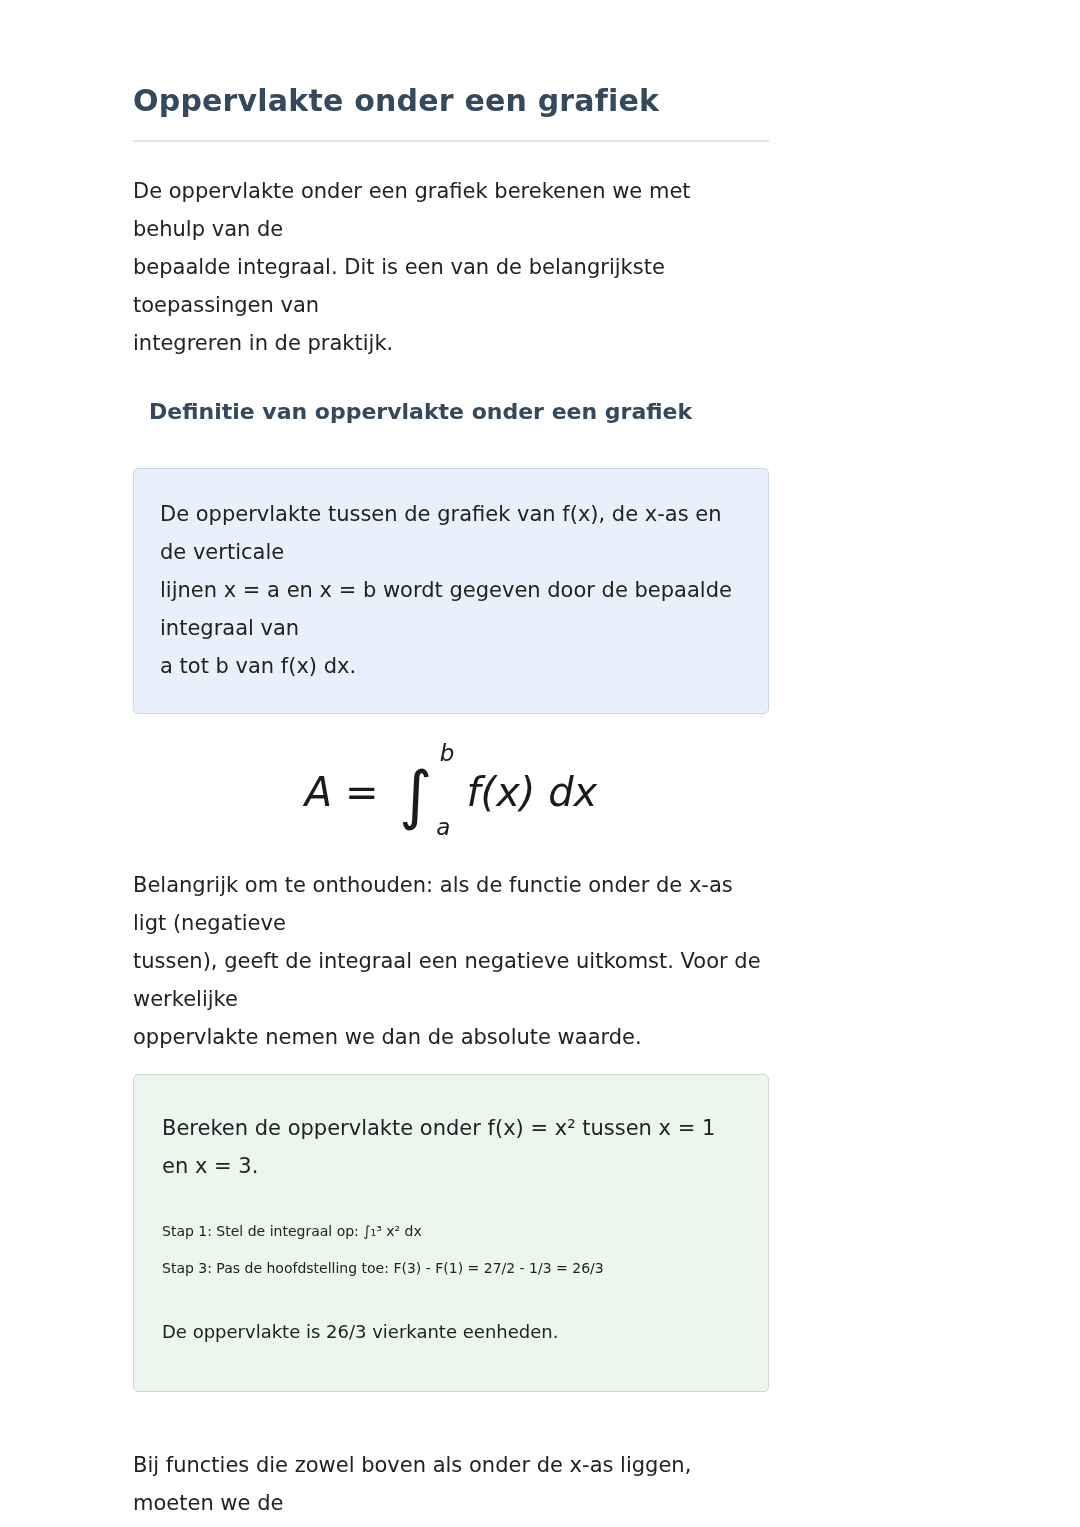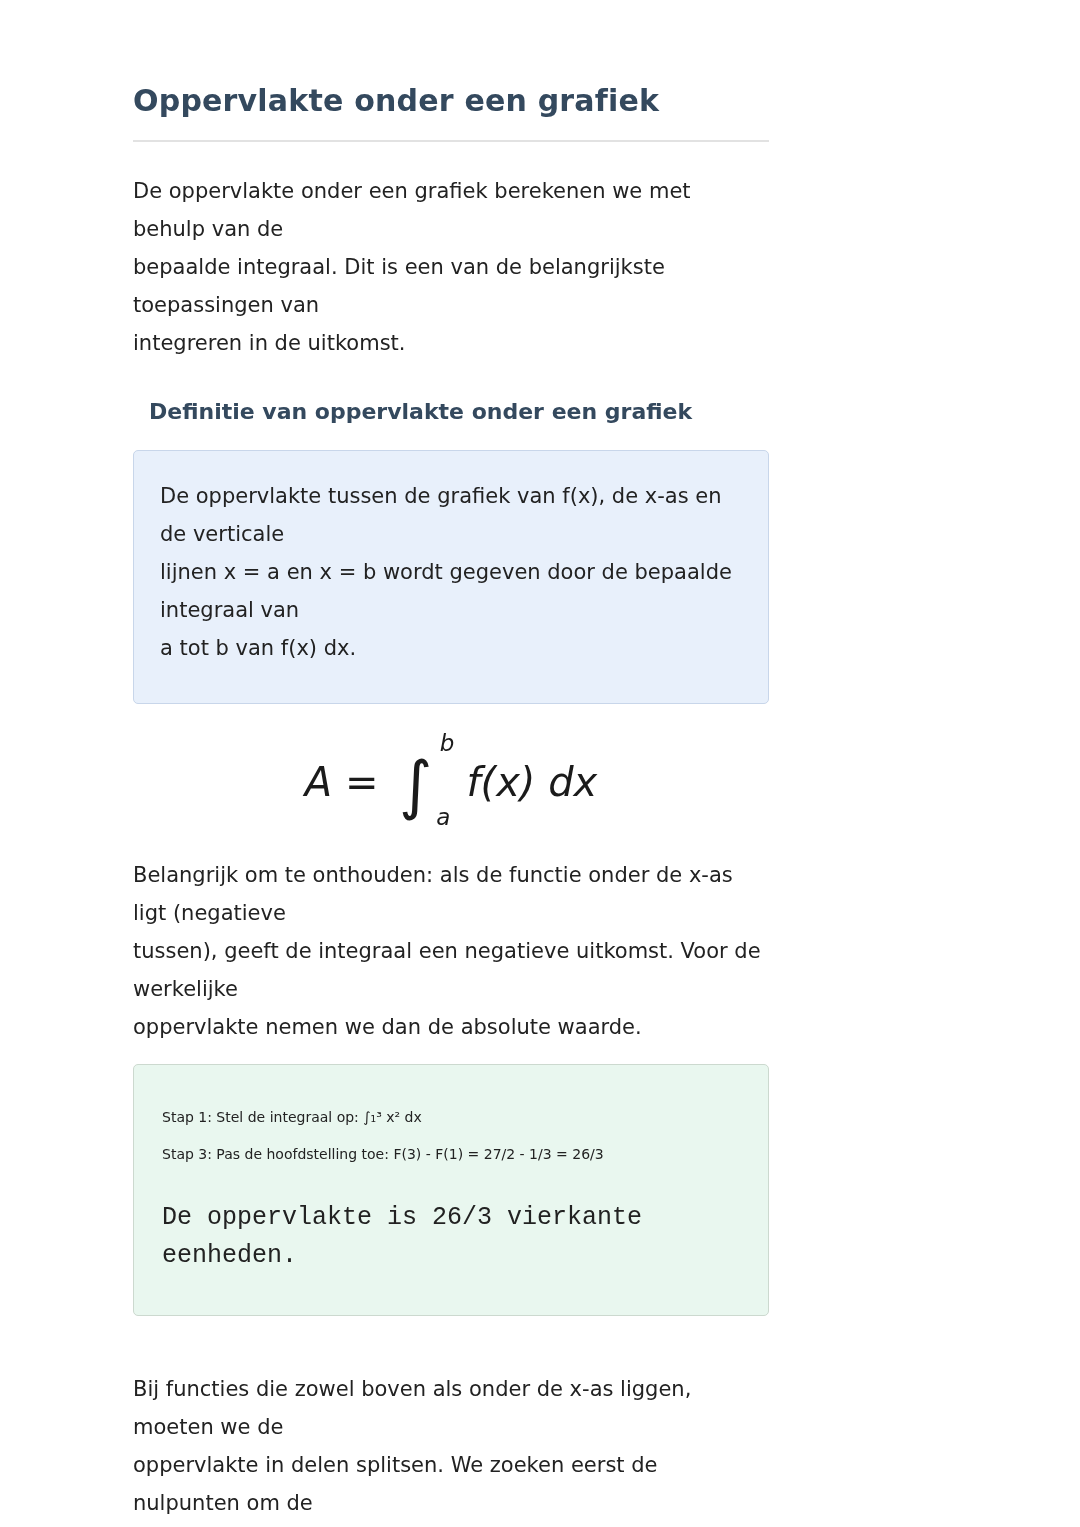--- a/index.html
+++ b/index.html
@@ -38,25 +38,25 @@
   }
   .intro { margin-top: 30px; }
   .section-heading {
     margin: 36px 0 0 16px;
     font-size: 22px;
     line-height: 28px;
     font-weight: bold;
     color: #34495e;
   }
   .def-box {
-    margin-top: 24px;
+    margin-top: 42px;
     background: #e8f0fb;
     border: 1px solid #c8d6ea;
     border-radius: 5px;
-    padding: 26px 26px 36px 26px;
+    padding: 26px 26px 28px 26px;
     box-sizing: border-box;
   }
   .formula-row {
     margin: 46px 0 42px 0;
     display: flex;
     justify-content: center;
     align-items: center;
     font-style: italic;
     font-size: 40px;
     color: #1b1b1b;
@@ -97,38 +97,37 @@
   }
   .example-problem {
     margin: 0 0 28px 0;
     font-size: 21px;
     line-height: 38px;
   }
   .example-steps { font-size: 14px; line-height: 37px; }
   .example-step { white-space: pre-line; }
   .example-conclusion {
     margin: 26px 0 0 0;
-    font-size: 25px;
+    font-size: 18px;
     line-height: 38px;
-    font-family: Liberation Mono, monospace;
   }
   .outro { margin-top: 54px; }
 </style>
 </head>
 <body>
 
 <div class="page">
 
   <h1 class="main-title">Oppervlakte onder een grafiek</h1>
 
   <hr class="title-divider">
 
   <p class="para intro">De oppervlakte onder een grafiek berekenen we met behulp van de
 bepaalde integraal. Dit is een van de belangrijkste toepassingen van
-integreren in de uitkomst.</p>
+integreren in de praktijk.</p>
 
   <h2 class="section-heading">Definitie van oppervlakte onder een grafiek</h2>
 
   <div class="def-box">
     <p class="para">De oppervlakte tussen de grafiek van f(x), de x-as en de verticale
 lijnen x = a en x = b wordt gegeven door de bepaalde integraal van
 a tot b van f(x) dx.</p>
   </div>
 
   <div class="formula-row">
@@ -139,20 +138,21 @@
       <span class="f-sub">a</span>
     </span>
     <span class="f-part">f(x) dx</span>
   </div>
 
   <p class="para note">Belangrijk om te onthouden: als de functie onder de x-as ligt (negatieve
 tussen), geeft de integraal een negatieve uitkomst. Voor de werkelijke
 oppervlakte nemen we dan de absolute waarde.</p>
 
   <div class="example-box">
+    <p class="example-problem">Bereken de oppervlakte onder f(x) = x² tussen x = 1 en x = 3.</p>
     <div class="example-steps">
       <div class="example-step">Stap 1: Stel de integraal op: ∫₁³ x² dx</div>
       <div class="example-step">Stap 3: Pas de hoofdstelling toe: F(3) - F(1) = 27/2 - 1/3 = 26/3</div>
     </div>
     <p class="example-conclusion">De oppervlakte is 26/3 vierkante eenheden.</p>
   </div>
 
   <p class="para outro">Bij functies die zowel boven als onder de x-as liggen, moeten we de
 oppervlakte in delen splitsen. We zoeken eerst de nulpunten om de
 integratiegrenzen te bepalen.</p>

